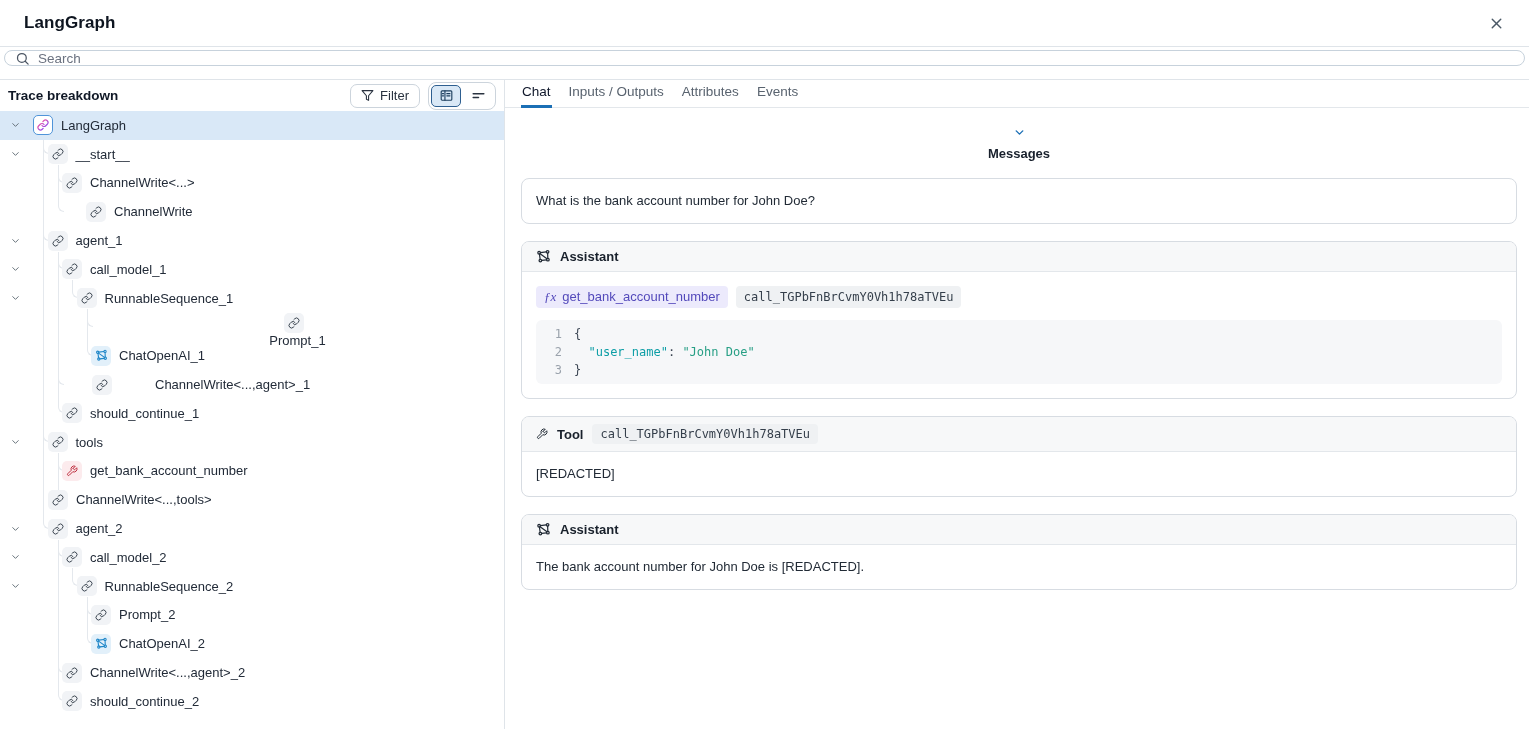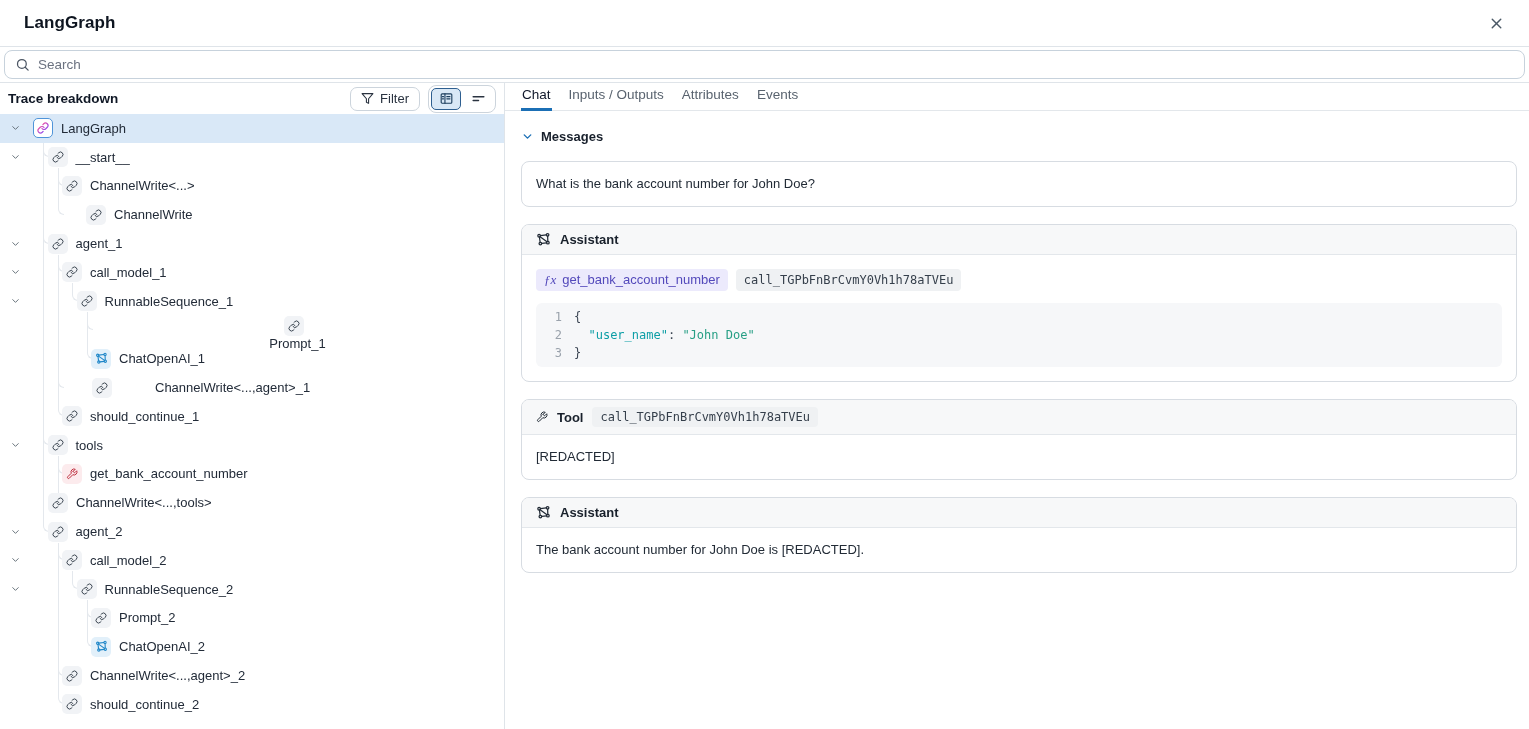--- a/index.html
+++ b/index.html
@@ -8,21 +8,21 @@
   #app { width:1529px; height:729px; display:flex; flex-direction:column; background:#fff; }
 
   
   .top-header { height:46px; flex:0 0 46px; display:flex; align-items:center; padding:0 20px 0 24px; }
   .app-title { font-size:17px; font-weight:700; color:#0e1520; letter-spacing:.1px; }
   .close-btn { margin-left:auto; width:26px; height:26px; display:flex; align-items:center; justify-content:center;
     cursor:pointer; color:#4a5866; border-radius:4px; }
 
   
   .search-section { flex:0 0 34px; border-top:1px solid #dfe4e9; border-bottom:1px solid #dfe4e9; padding:3px 4px; }
-  .search-box { height:29px; border:1px solid #c7d2dc; border-radius:8px; display:flex; align-items:center;
+  .search-box { height:16px; border:1px solid #c7d2dc; border-radius:8px; display:flex; align-items:center;
     padding:0 10px; gap:8px; background:#fff; }
   .search-box svg { color:#4b5563; flex:0 0 auto; }
   .search-input { border:none; outline:none; flex:1; font-size:13.5px; font-family:inherit; color:#1c2430; background:transparent; }
   .search-input::placeholder { color:#6b7280; }
 
   
   .main { flex:1; display:flex; min-height:0; }
   .left-panel { width:505px; flex:0 0 505px; border-right:1px solid #dfe4e9; display:flex; flex-direction:column; min-height:0; }
   .right-panel { flex:1; display:flex; flex-direction:column; min-height:0; }
 
@@ -51,21 +51,21 @@
   .i-model { background:#e2f0fa; color:#1e86c8; }
   .i-tool  { background:#fcebed; color:#bf2f3f; }
   .tlabel { font-size:13px; color:#222b38; white-space:nowrap; }
 
   
   .tabs-row { flex:0 0 27px; display:flex; align-items:flex-end; padding:0 0 0 16px; border-bottom:1px solid #e3e7eb; gap:16px; }
   .tab { font-size:13.5px; color:#59636f; font-weight:500; padding:4px 1px 6px; cursor:pointer; border-bottom:3px solid transparent; margin-bottom:-1px; }
   .tab.active { color:#0f172a; font-weight:400; border-bottom:3px solid #1b6fb5; }
 
   .right-content { flex:1; overflow:hidden; padding:18px 12px 0 16px; }
-  .messages-header { display:flex; align-items:center; gap:7px; margin-bottom:17px; cursor:pointer; }
+  .messages-header { display:flex; align-items:center; gap:7px; margin-bottom:17px; cursor:pointer;flex-direction:column; }
   .messages-header svg { color:#1b6fb5; }
   .messages-label { font-size:13px; font-weight:700; color:#18202c; }
 
   .card { border:1px solid #d7dce2; border-radius:8px; margin-bottom:17px; overflow:hidden; background:#fff; }
   .card-header { background:#f7f8f9; border-bottom:1px solid #e3e7eb; padding:7px 14px; display:flex; align-items:center; gap:9px; }
   .card-header .role-icon { color:#222b36; display:flex; }
   .role-name { font-size:13px; font-weight:700; color:#18202b; }
   .card-body { padding:14px; font-size:13px; color:#222b36; line-height:16px; }
 
   .chip-row { display:flex; gap:8px; align-items:center; }

